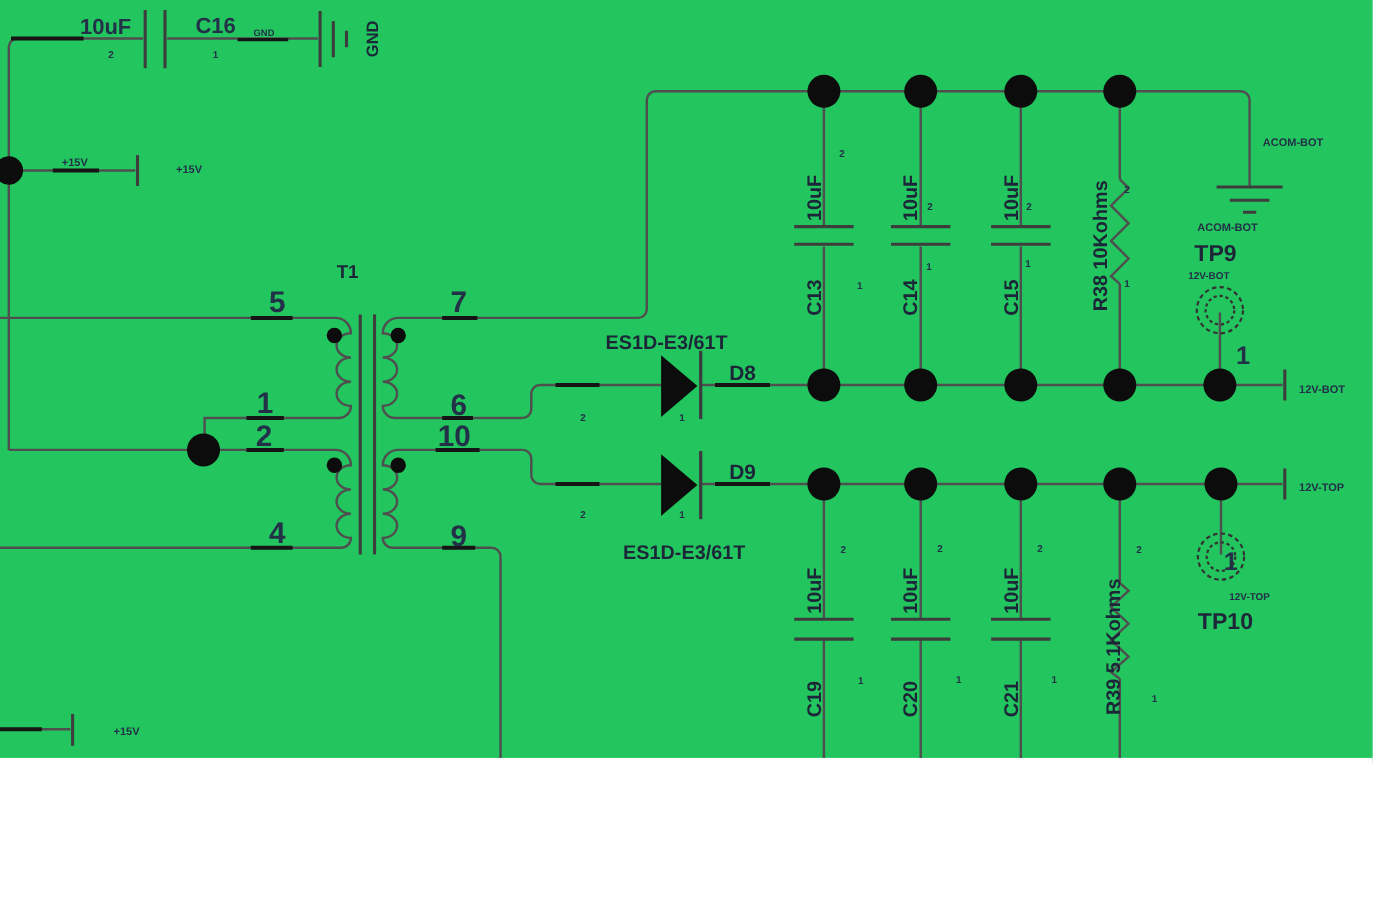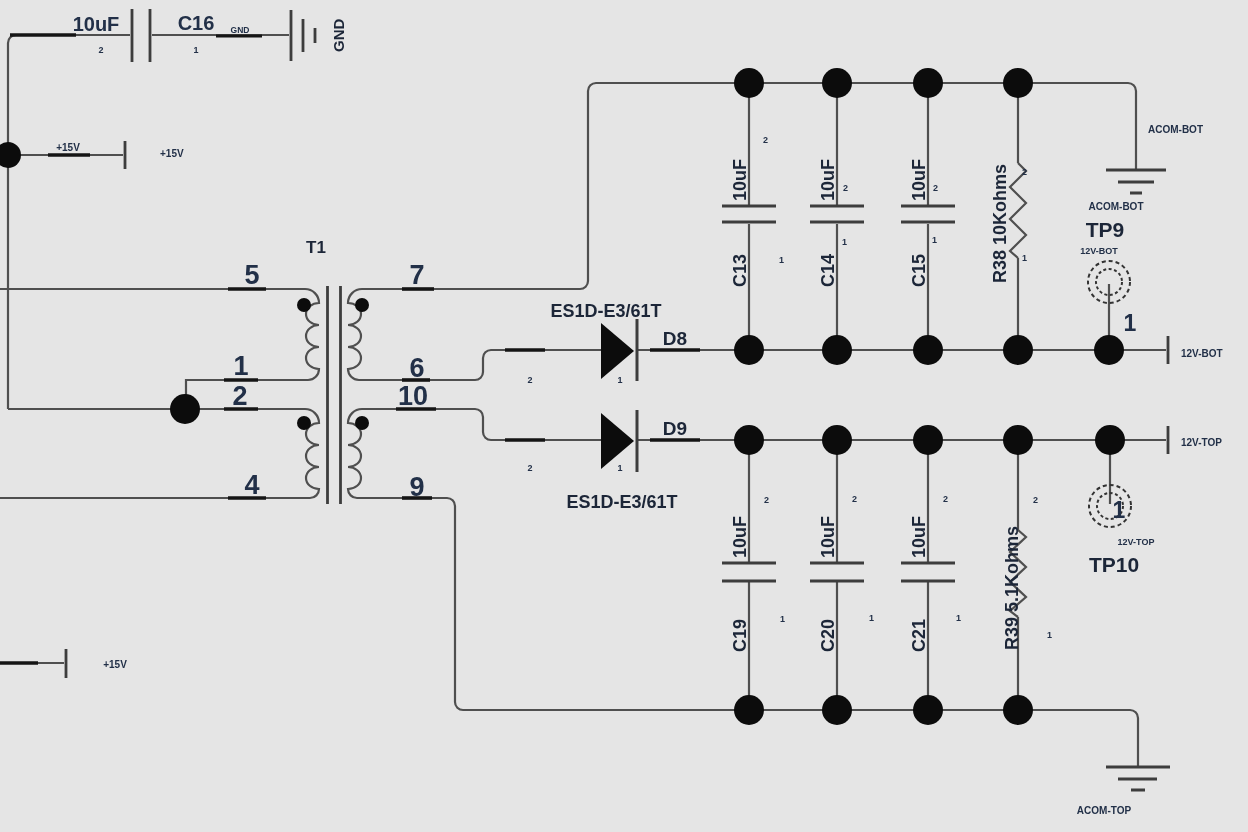--- a/index.html
+++ b/index.html
@@ -1,16 +1,16 @@
 <!DOCTYPE html>
 <html><head>
 <meta charset="utf-8">
 <style>
   html,body { margin:0; padding:0; background:#ffffff; }
-  .canvas { position:relative; width:1248px; height:832px; background:#e5e5e5; overflow:hidden; }
+  .canvas { position:relative; width:1248px; height:689px; background:#22c55e; overflow:hidden; }
   svg { display:block; }
   .t { font-family:"Liberation Sans", sans-serif; font-weight:bold; fill:#223048; }
   .tw { font-family:"Liberation Sans", sans-serif; font-weight:bold; fill:#1c2638; }
 </style>
 </head>
 <body>
 
 <div class="canvas">
 <svg width="1248" height="832" viewBox="0 0 1248 832">
 

